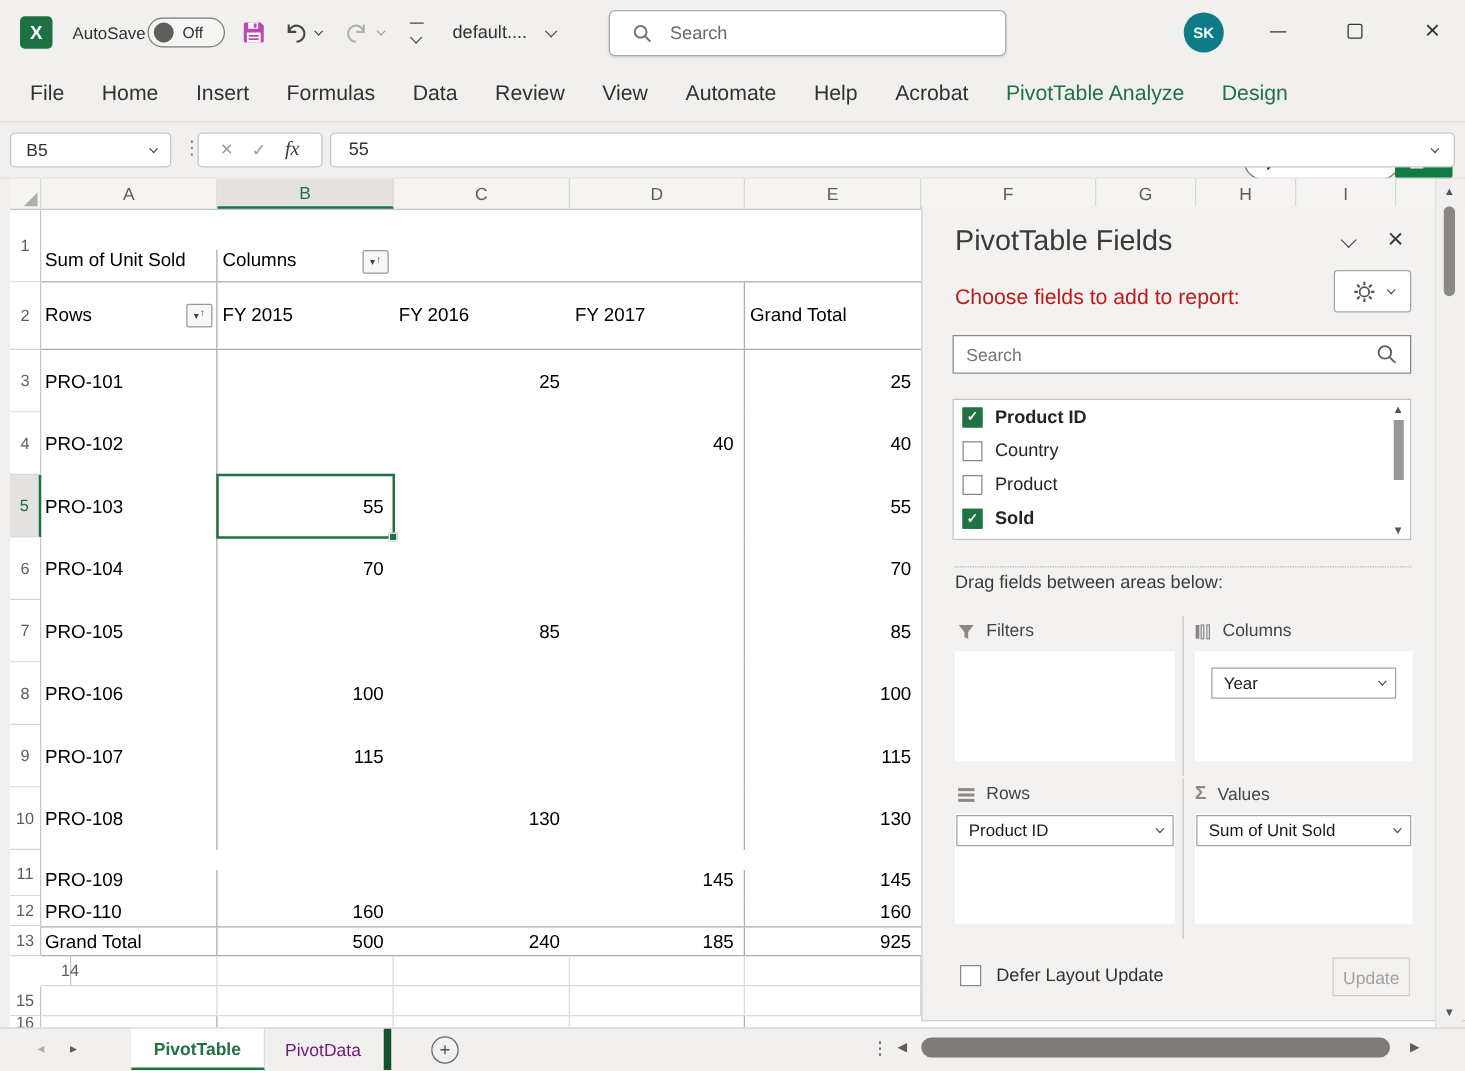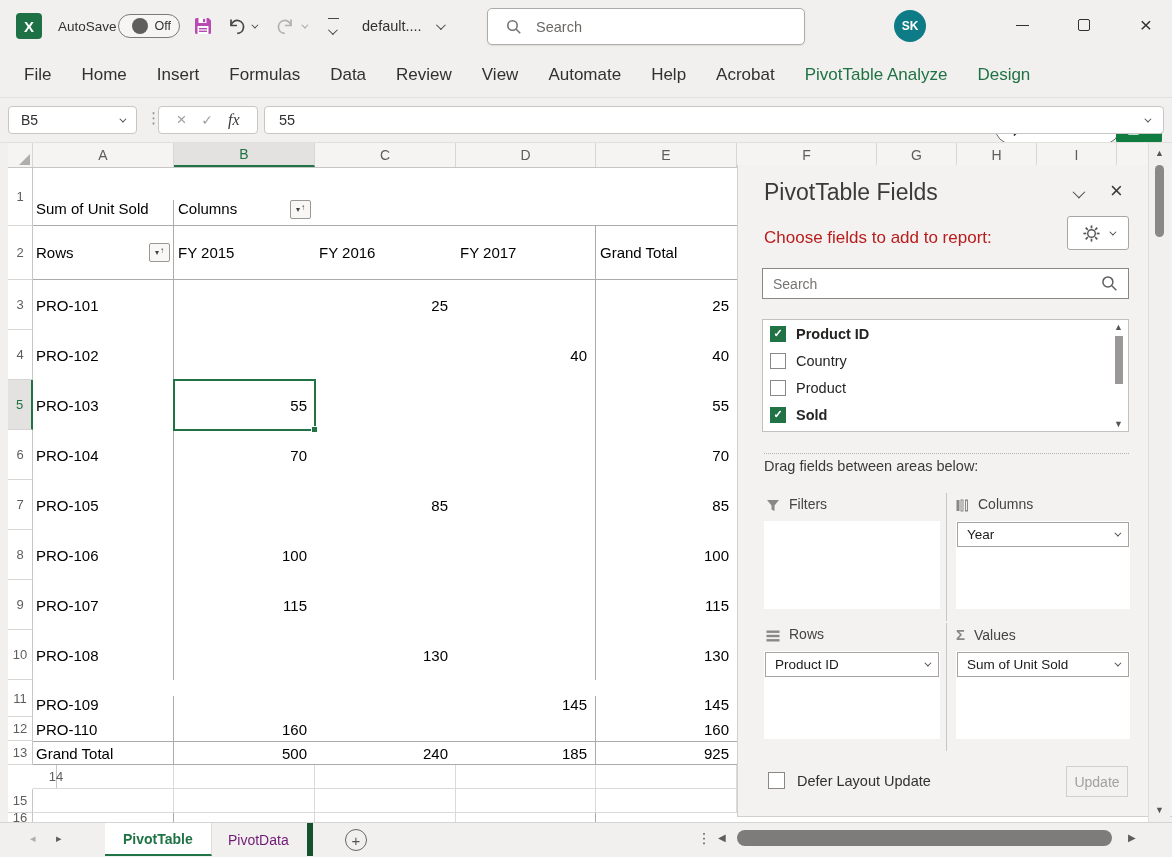--- a/index.html
+++ b/index.html
@@ -114,21 +114,21 @@
 </head>
 <body>
 
 <div id="app">
 
   <div id="titlebar" class="abs flex">
     <div class="abs" style="left:16px;top:13px;">
       <div class="xl-logo">X</div>
     </div>
     <div class="abs" style="left:58px;top:19px;font-size:13.5px;color:#323130;">AutoSave</div>
-    <div class="abs toggle" style="left:118px;top:14px;justify-content:flex-end;">
+    <div class="abs toggle" style="left:118px;top:14px;">
       <span class="knob"></span>
       <span style="font-size:12.5px;color:#323130;">Off</span>
     </div>
     <div class="abs" style="left:192px;top:15px;">
       <svg width="22" height="22" viewBox="0 0 22 22">
         <path d="M3 4.5 a1.5 1.5 0 0 1 1.5-1.5 h12 l2.5 2.5 v12 a1.5 1.5 0 0 1-1.5 1.5 h-13 a1.5 1.5 0 0 1-1.5-1.5 z" fill="#b94ab1"></path>
         <rect x="6.5" y="3" width="8" height="5" fill="#fff"></rect>
         <rect x="11" y="3.8" width="2.2" height="3.4" fill="#b94ab1"></rect>
         <rect x="5.5" y="11" width="11" height="8" fill="#fff"></rect>
         <rect x="7" y="13" width="8" height="1.4" fill="#b94ab1"></rect>
@@ -157,21 +157,21 @@
       <span style="font-size:14.5px;color:#323130;">default....</span>
       <span class="chev"></span>
     </div>
     <div class="abs searchbox" style="left:487px;top:8px;">
       <svg width="16" height="16" viewBox="0 0 16 16">
         <circle cx="6.5" cy="6.5" r="4.7" fill="none" stroke="#757371" stroke-width="1.6"></circle>
         <line x1="10.2" y1="10.2" x2="14.2" y2="14.2" stroke="#757371" stroke-width="1.6"></line>
       </svg>
       <span style="font-size:14.5px;color:#6b6966;">Search</span>
     </div>
-    <div class="abs" style="left:894px;top:10px;">
+    <div class="abs" style="left:947px;top:10px;">
       <div class="avatar">SK</div>
     </div>
     <div class="abs wbtn" style="left:999px;top:5px;">
       <div style="width:13px;border-top:1.6px solid #323130;"></div>
     </div>
     <div class="abs wbtn" style="left:1061px;top:5px;">
       <div style="width:12px;height:12px;border:1.4px solid #323130;border-radius:2px;"></div>
     </div>
     <div class="abs wbtn" style="left:1123px;top:5px;font-size:21px;font-weight:300;">
       <span>×</span>
@@ -471,21 +471,21 @@
 
     <div class="abs areas-hdr" style="left:218px;top:331px;">
       <svg width="13" height="13" viewBox="0 0 13 13">
         <rect x="0.5" y="1" width="3" height="11" fill="#8a8886"></rect>
         <rect x="5" y="1" width="2" height="11" fill="none" stroke="#8a8886" stroke-width="1"></rect>
         <rect x="9.5" y="1" width="2" height="11" fill="none" stroke="#8a8886" stroke-width="1"></rect>
       </svg>
       <span>Columns</span>
     </div>
     <div class="areabox" style="left:218px;top:356px;width:174px;height:88px;">
-      <div class="pill" style="margin:1px;">
+      <div class="pill" style="margin:13px;">
         <span>Year</span>
         <span class="chev sm"></span>
       </div>
     </div>
 
     <div class="abs areas-hdr" style="left:28px;top:461px;">
       <svg width="14" height="12" viewBox="0 0 14 12">
         <rect x="0.5" y="0.5" width="13" height="2.4" fill="#8a8886"></rect>
         <rect x="0.5" y="4.8" width="13" height="2.4" fill="#8a8886"></rect>
         <rect x="0.5" y="9.1" width="13" height="2.4" fill="#8a8886"></rect>

